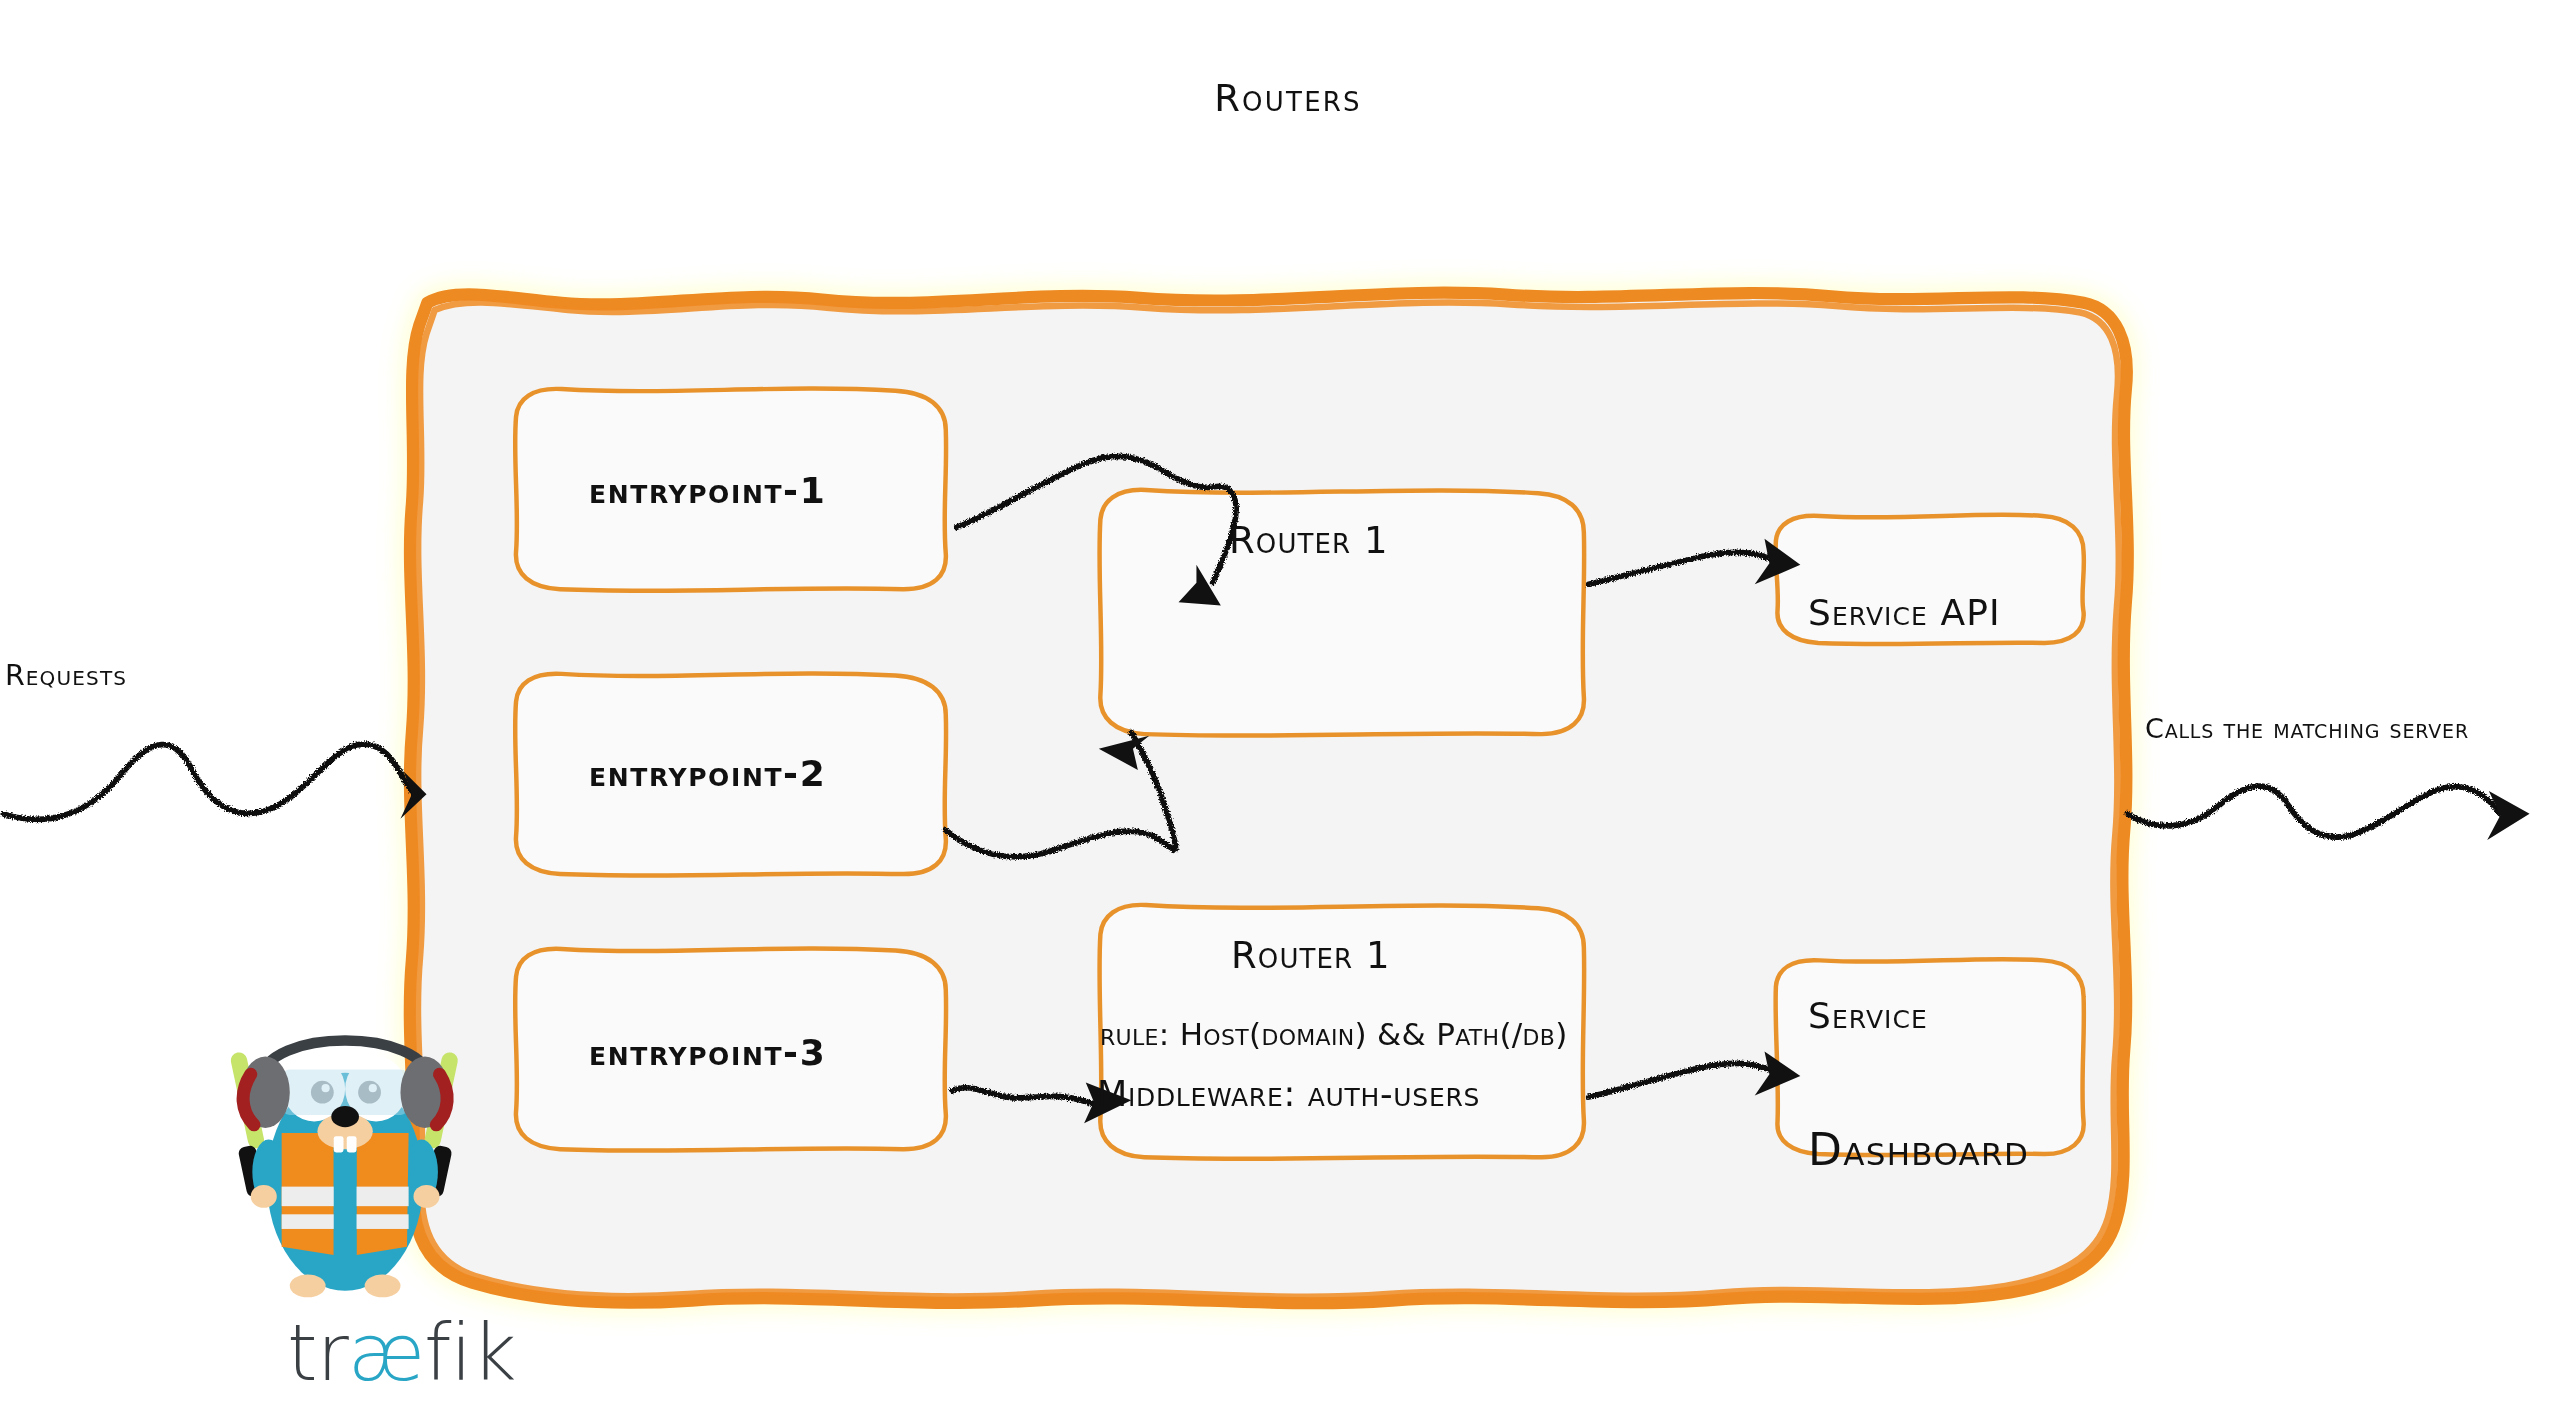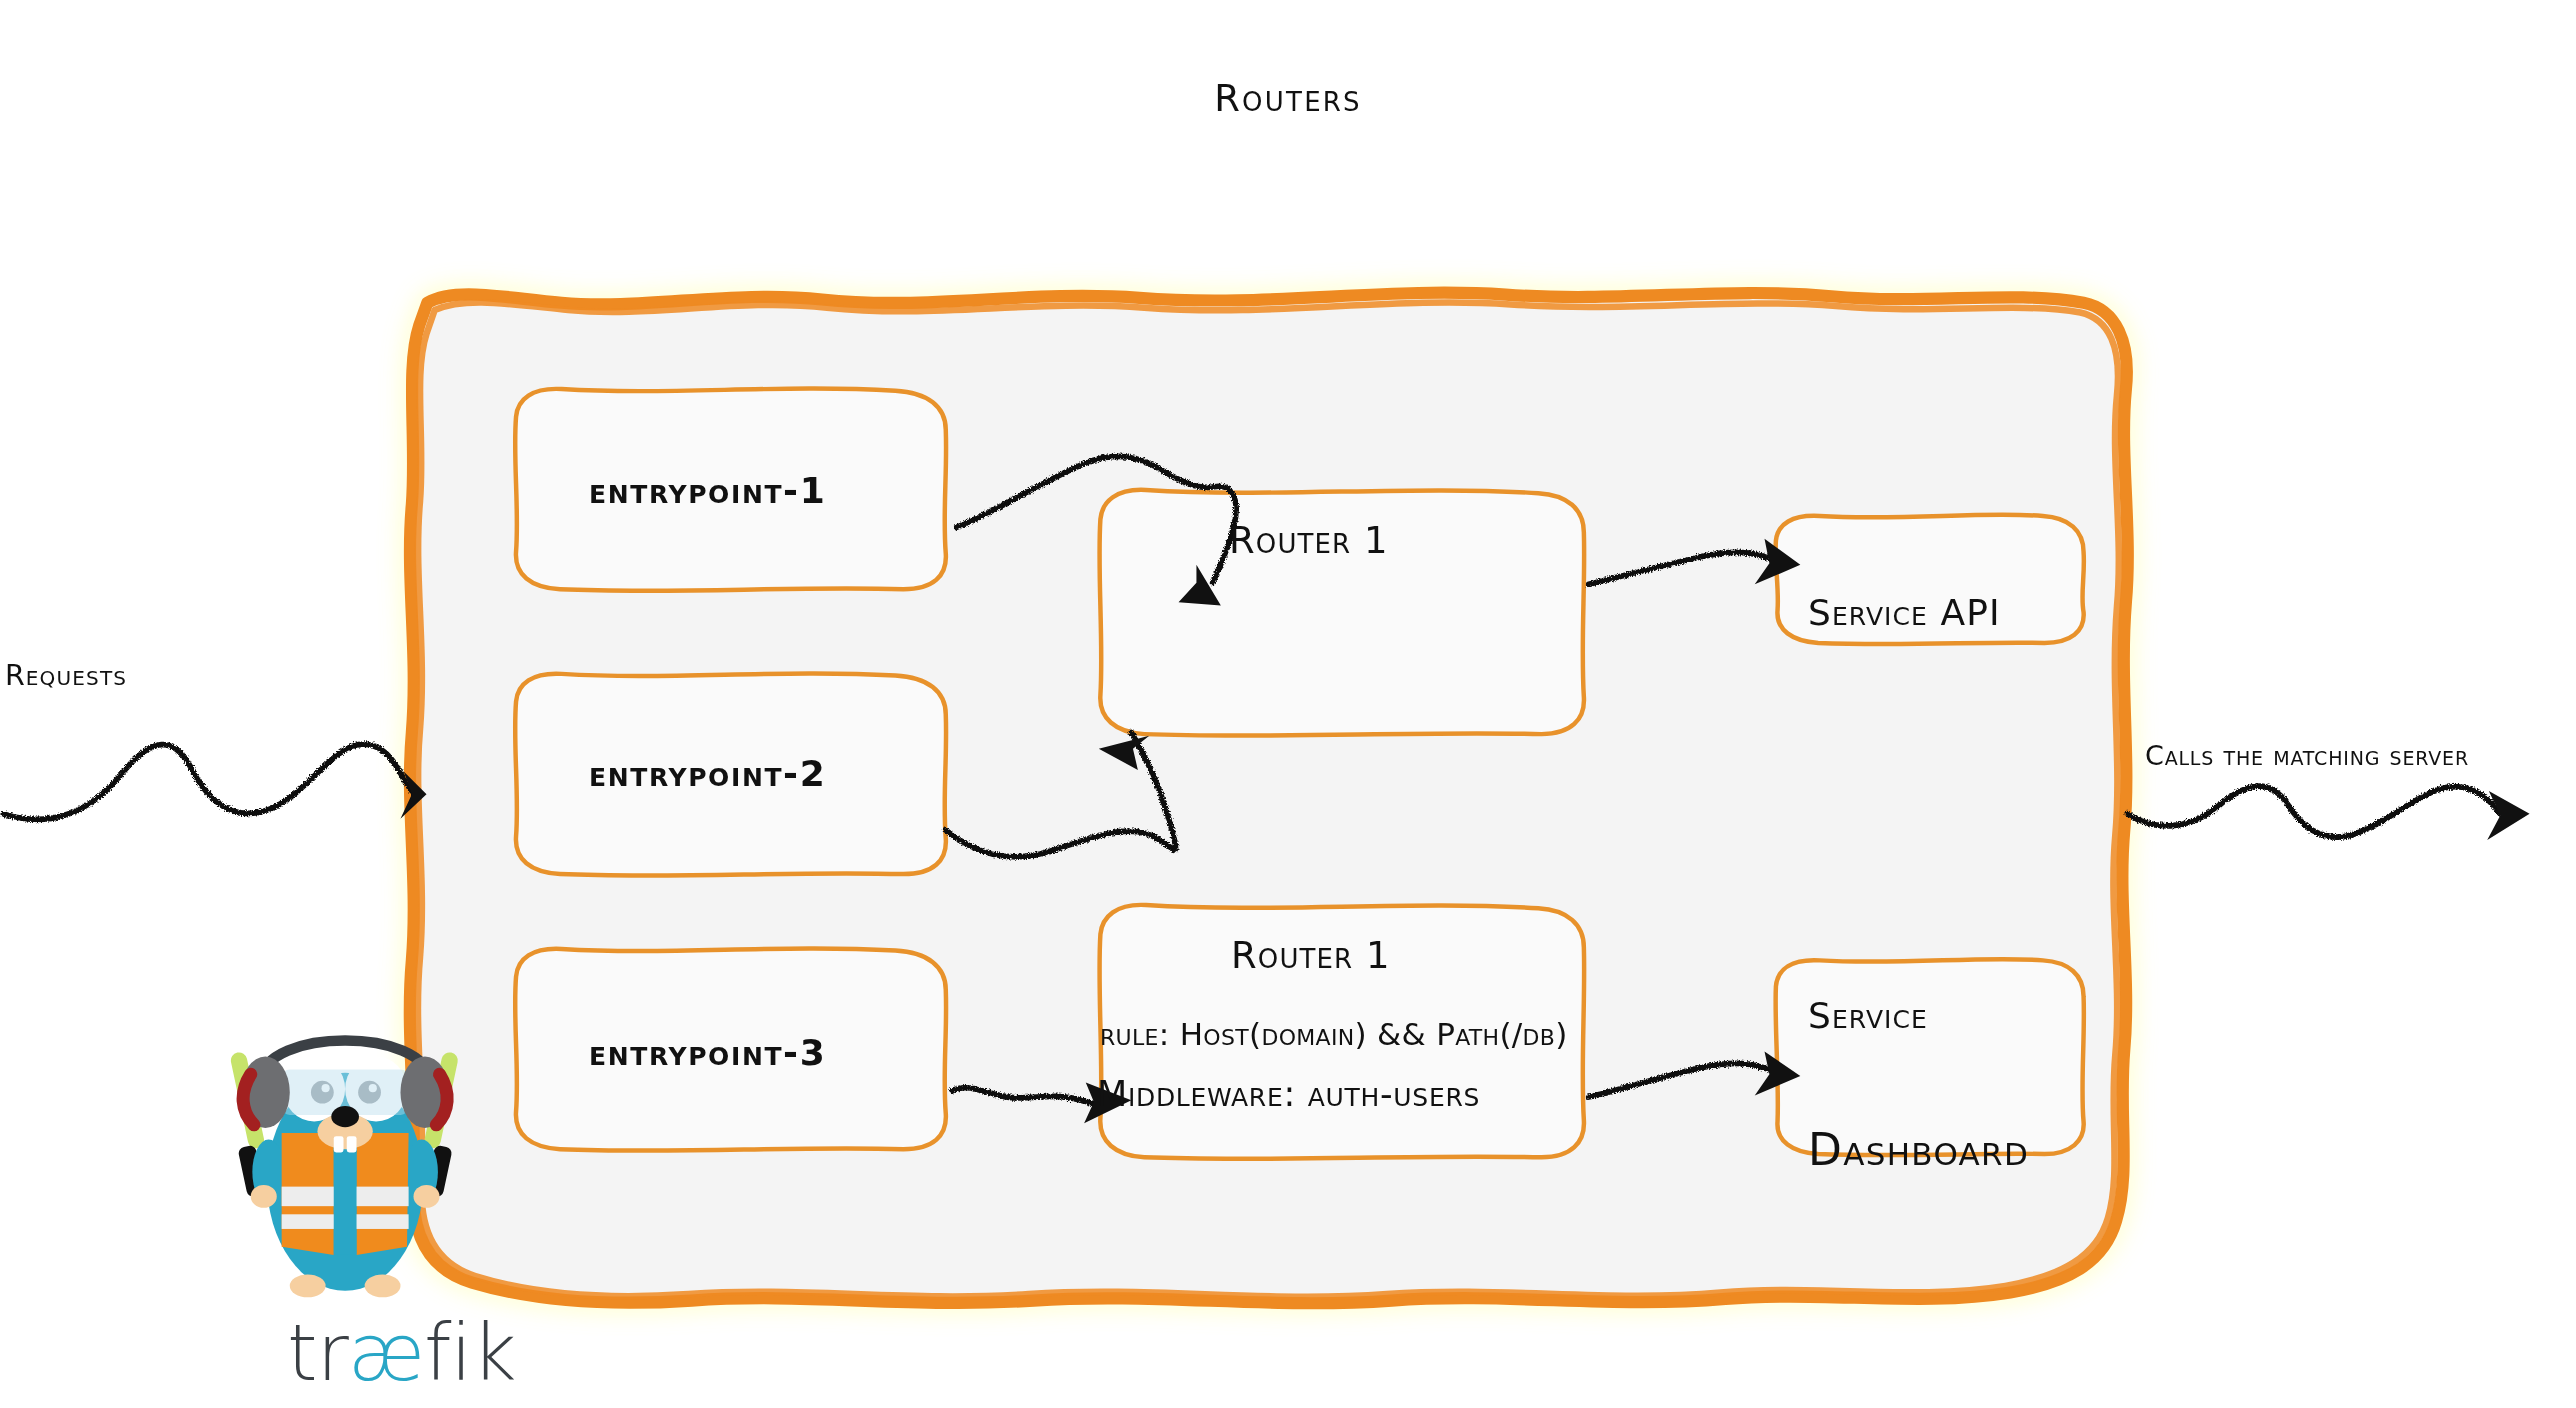--- a/index.html
+++ b/index.html
@@ -53,21 +53,21 @@
     letter-spacing: 0.06em;
   }
 
   #requests-label {
     left: 4.9px; top: 659px;
     font-size: 28.5px;
     letter-spacing: 0.04em;
   }
 
   #calls-label {
-    left: 2145px; top: 740px;
+    left: 2145px; top: 713px;
     font-size: 27px;
     letter-spacing: 0.03em;
   }
 
   .ep-label {
     font-size: 36px;
     letter-spacing: 0.045em;
     font-weight: bold;
   }
   #ep1-label { left: 589px; top: 470px; }

